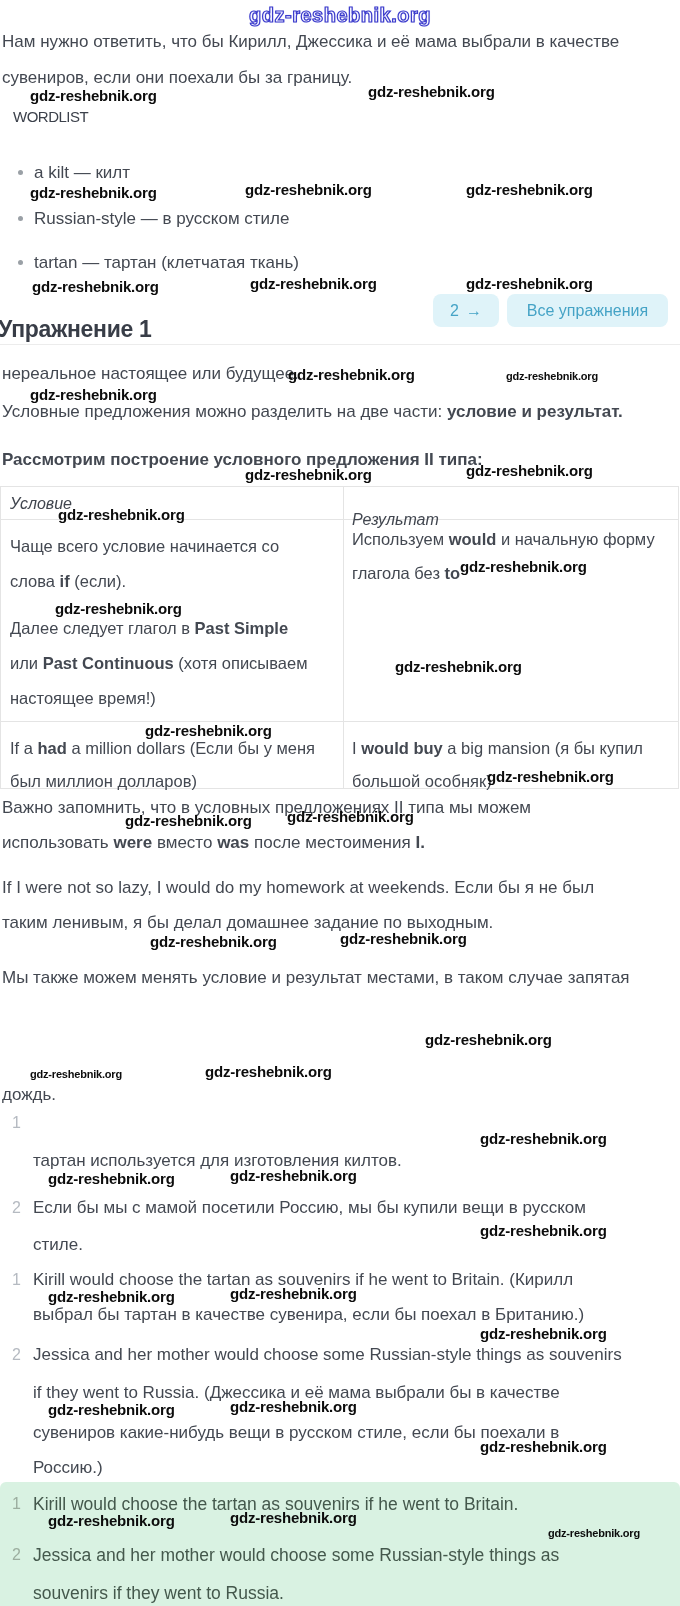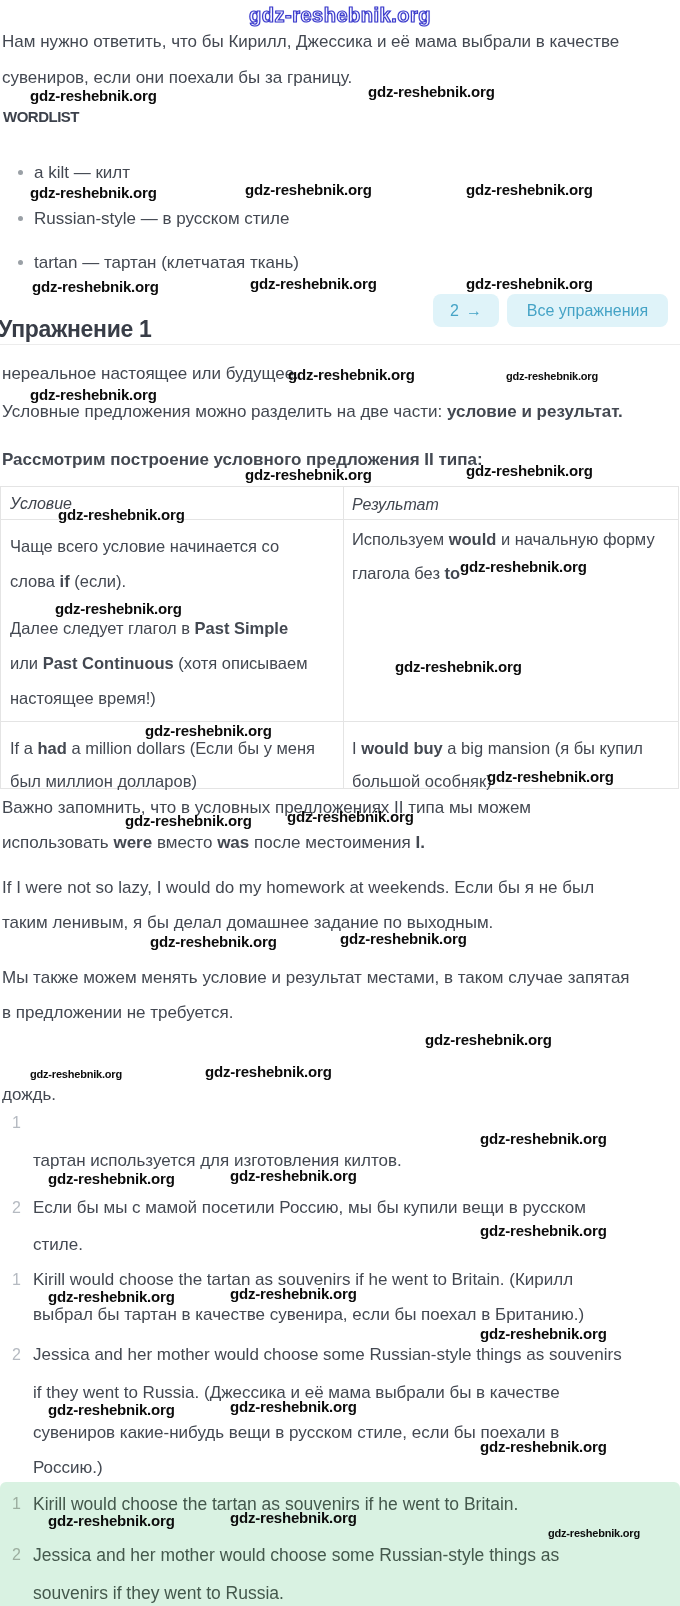--- a/index.html
+++ b/index.html
@@ -12,21 +12,21 @@
   .line{position:absolute;white-space:nowrap;font-size:17px;line-height:20px;color:#434851;}
   .b{font-weight:bold;}
   .wm{position:absolute;white-space:nowrap;font-size:15px;font-weight:600;color:#0c0c0c;letter-spacing:-0.2px;}
   .wm.sm{font-size:11px;font-weight:600;}
   .wm-top{
     position:absolute;top:4px;left:0;width:680px;text-align:center;
     font-size:20px;font-weight:bold;color:#f4f4ff;
     -webkit-text-stroke:1.2px #3c3ccc;text-shadow:0 0 1px #3c3ccc;
     letter-spacing:0.5px;
   }
-  .wordlist-title{position:absolute;left:3px;top:108px;font-size:15px;font-weight:bold;letter-spacing:-0.5px;color:#3c414b;}
+  .wordlist-title{position:absolute;left:13px;top:108px;font-size:15px;font-weight:normal;letter-spacing:-0.5px;color:#3c414b;}
   .bullet-dot{position:absolute;width:5px;height:5px;border-radius:50%;background:#9aa0a6;}
   .h2{position:absolute;left:-2px;top:297px;font-size:23px;font-weight:bold;color:#383d47;letter-spacing:-0.3px;}
   .btn{
     position:absolute;top:294px;height:33px;border-radius:8px;
     background:#dff3f9;color:#45a3c6;font-size:16px;
     display:flex;align-items:center;justify-content:center;gap:7px;
     border:none;cursor:pointer;font-family:inherit;
   }
   .divider{position:absolute;left:0;top:344px;width:680px;height:1px;background:#ececec;}
   .tbl{position:absolute;left:0;top:486px;width:679px;height:303px;border:1px solid #e4e4e4;box-sizing:border-box;}
@@ -93,21 +93,21 @@
 
   <span class="wm" style="left:245px;top:466px">gdz-reshebnik.org</span>
   <span class="wm" style="left:466px;top:462px">gdz-reshebnik.org</span>
 
   <div class="tbl">
     <div class="hline" style="top:32px"></div>
     <div class="hline" style="top:234px"></div>
     <div class="vline" style="left:342px"></div>
 
     <div class="th" style="left:9px;top:8px">Условие</div>
-    <div class="th" style="left:351px;top:9px">Результат</div>
+    <div class="th" style="left:351px;top:24px">Результат</div>
 
     <div class="cl" style="left:9px;top:50px">Чаще всего условие начинается со</div>
     <div class="cl" style="left:9px;top:85px"><span>слова </span><span class="b">if</span><span> (если).</span></div>
     <div class="cl" style="left:9px;top:167px"><span>или </span><span class="b">Past Continuous</span><span> (хотя описываем</span></div>
     <div class="cl" style="left:9px;top:132px"><span>Далее следует глагол в </span><span class="b">Past Simple</span></div>
     <div class="cl" style="left:9px;top:202px">настоящее время!)</div>
 
     <div class="cl" style="left:351px;top:43px"><span>Используем </span><span class="b">would</span><span> и начальную форму</span></div>
     <div class="cl" style="left:351px;top:77px"><span>глагола без </span><span class="b">to</span></div>
 
@@ -129,21 +129,20 @@
   <span class="wm" style="left:125px;top:812px">gdz-reshebnik.org</span>
   <span class="wm" style="left:287px;top:808px">gdz-reshebnik.org</span>
   <div class="line" style="left:2px;top:833px"><span>использовать </span><span class="b">were</span><span> вместо </span><span class="b">was</span><span> после местоимения </span><span class="b">I.</span></div>
 
   <div class="line" style="left:2px;top:913px">таким ленивым, я бы делал домашнее задание по выходным.</div>
   <div class="line" style="left:2px;top:878px">If I were not so lazy, I would do my homework at weekends. Если бы я не был</div>
   <span class="wm" style="left:150px;top:933px">gdz-reshebnik.org</span>
   <span class="wm" style="left:340px;top:930px">gdz-reshebnik.org</span>
 
   <div class="line" style="left:2px;top:968px">Мы также можем менять условие и результат местами, в таком случае запятая</div>
-  <div class="line" style="left:2px;top:1003px">в предложении не требуется.</div>
 
   <span class="wm" style="left:425px;top:1031px">gdz-reshebnik.org</span>
 
   <span class="wm" style="left:205px;top:1063px">gdz-reshebnik.org</span>
   <span class="wm sm" style="left:30px;top:1068px">gdz-reshebnik.org</span>
   <div class="line" style="left:2px;top:1085px">дождь.</div>
 
   <div class="num" style="left:12px;top:1114px">1</div>
   <span class="wm" style="left:480px;top:1130px">gdz-reshebnik.org</span>
   <div class="line" style="left:33px;top:1151px">тартан используется для изготовления килтов.</div>

